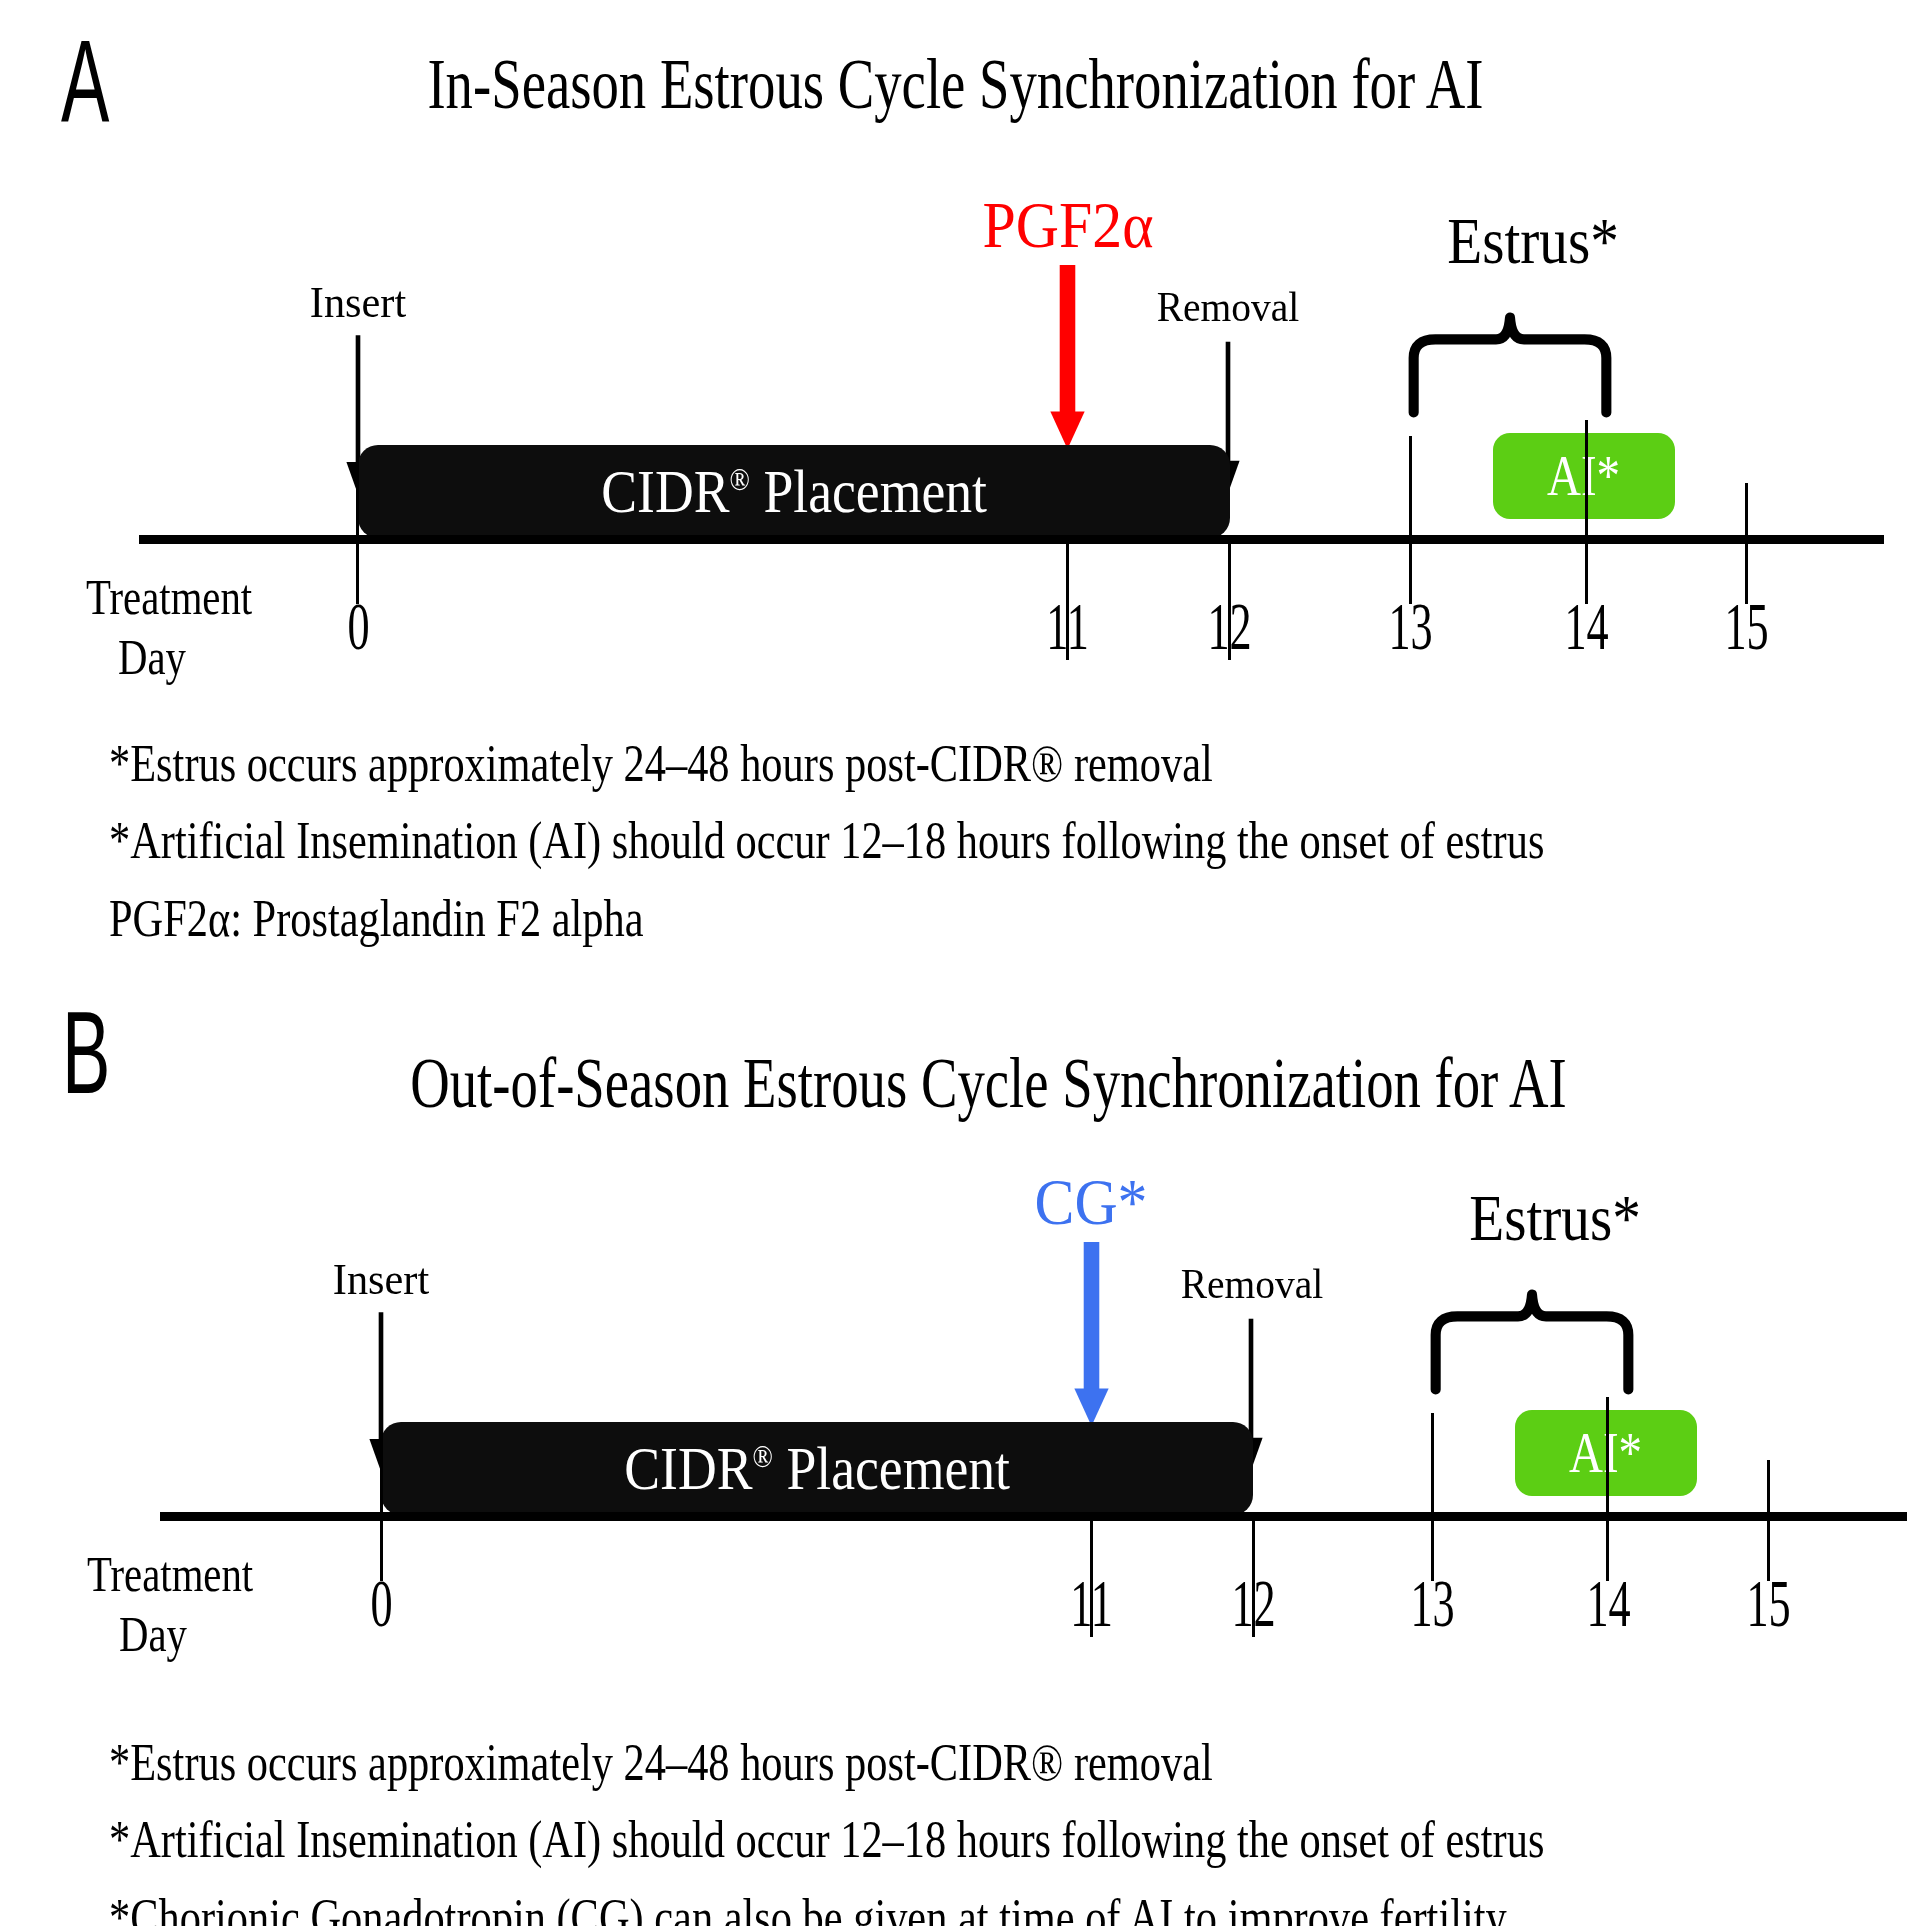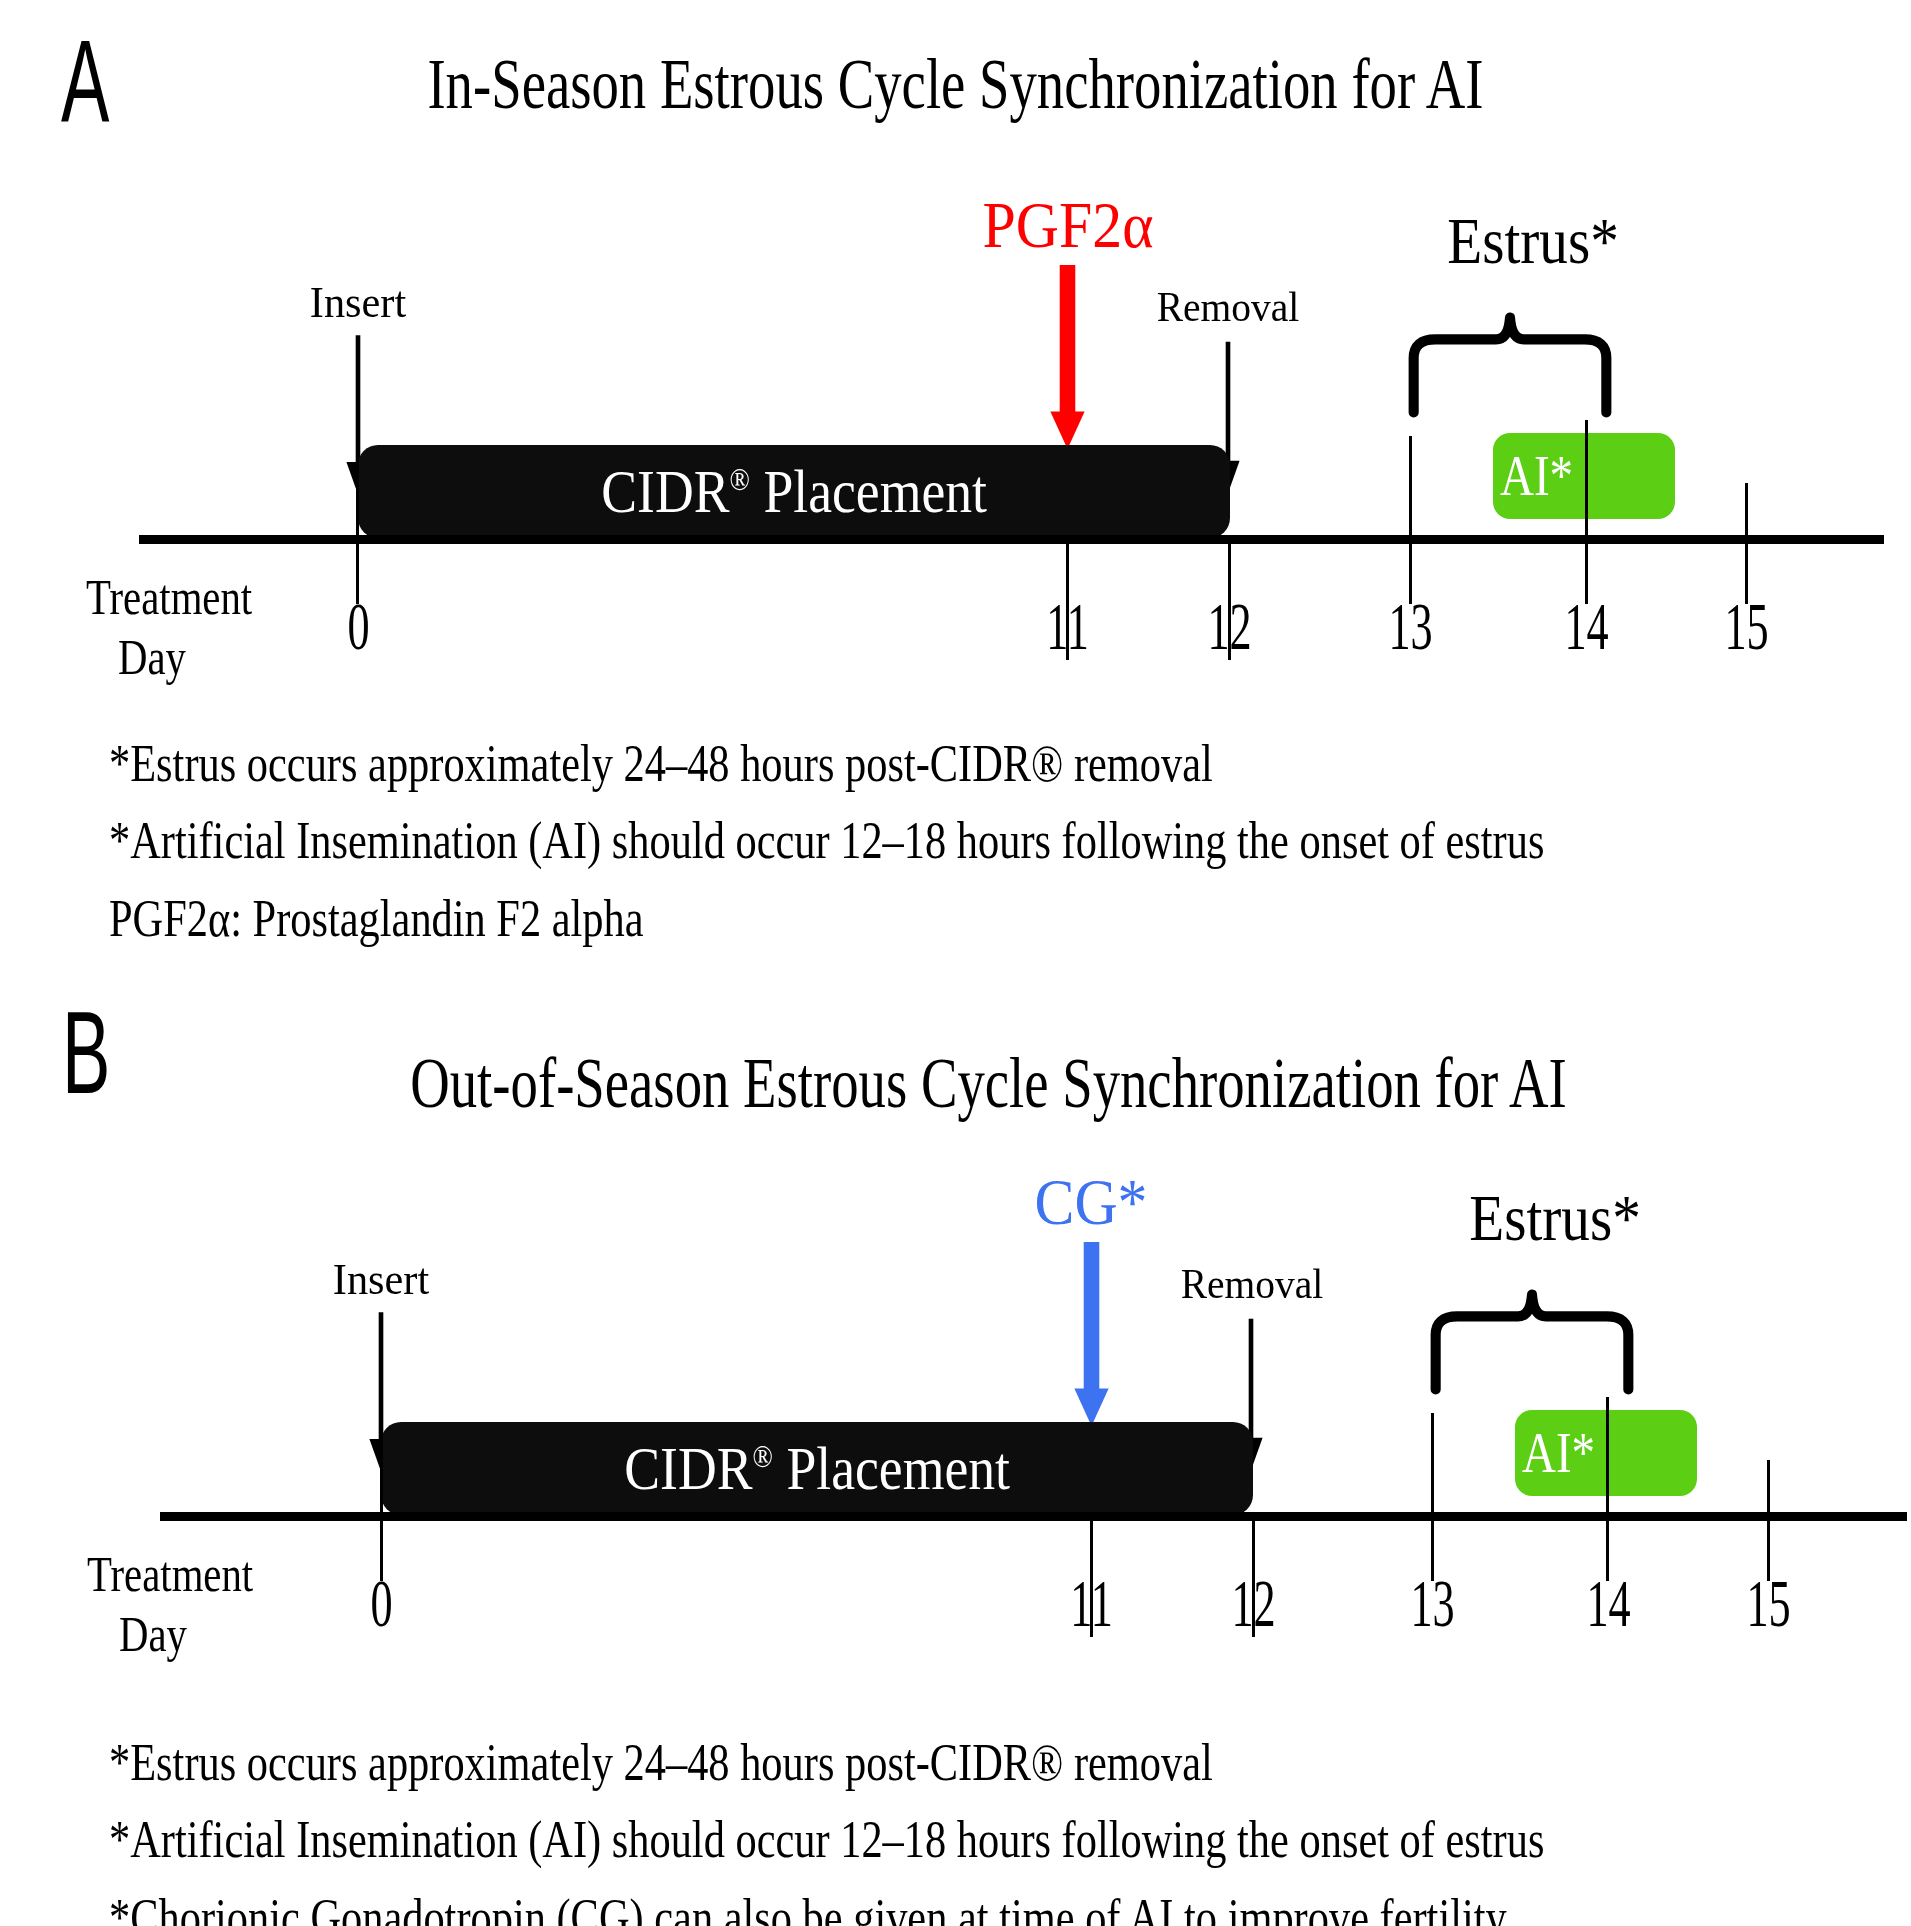--- a/index.html
+++ b/index.html
@@ -97,20 +97,21 @@
     transform: scaleX(0.88);
   }
   .cidr-text sup { font-size: 0.5em; vertical-align: 0.72em; }
 
   
   .ai-badge {
     position: absolute;
     border-radius: 17px;
     display: flex;
     align-items: center;
+    justify-content: center;
     color: #ffffff;
   }
   .ai-text {
     font-family: "Liberation Serif", "DejaVu Serif", serif;
     font-size: 56px;
     line-height: 1;
     white-space: nowrap;
     transform: scaleX(0.84);
   }
 

